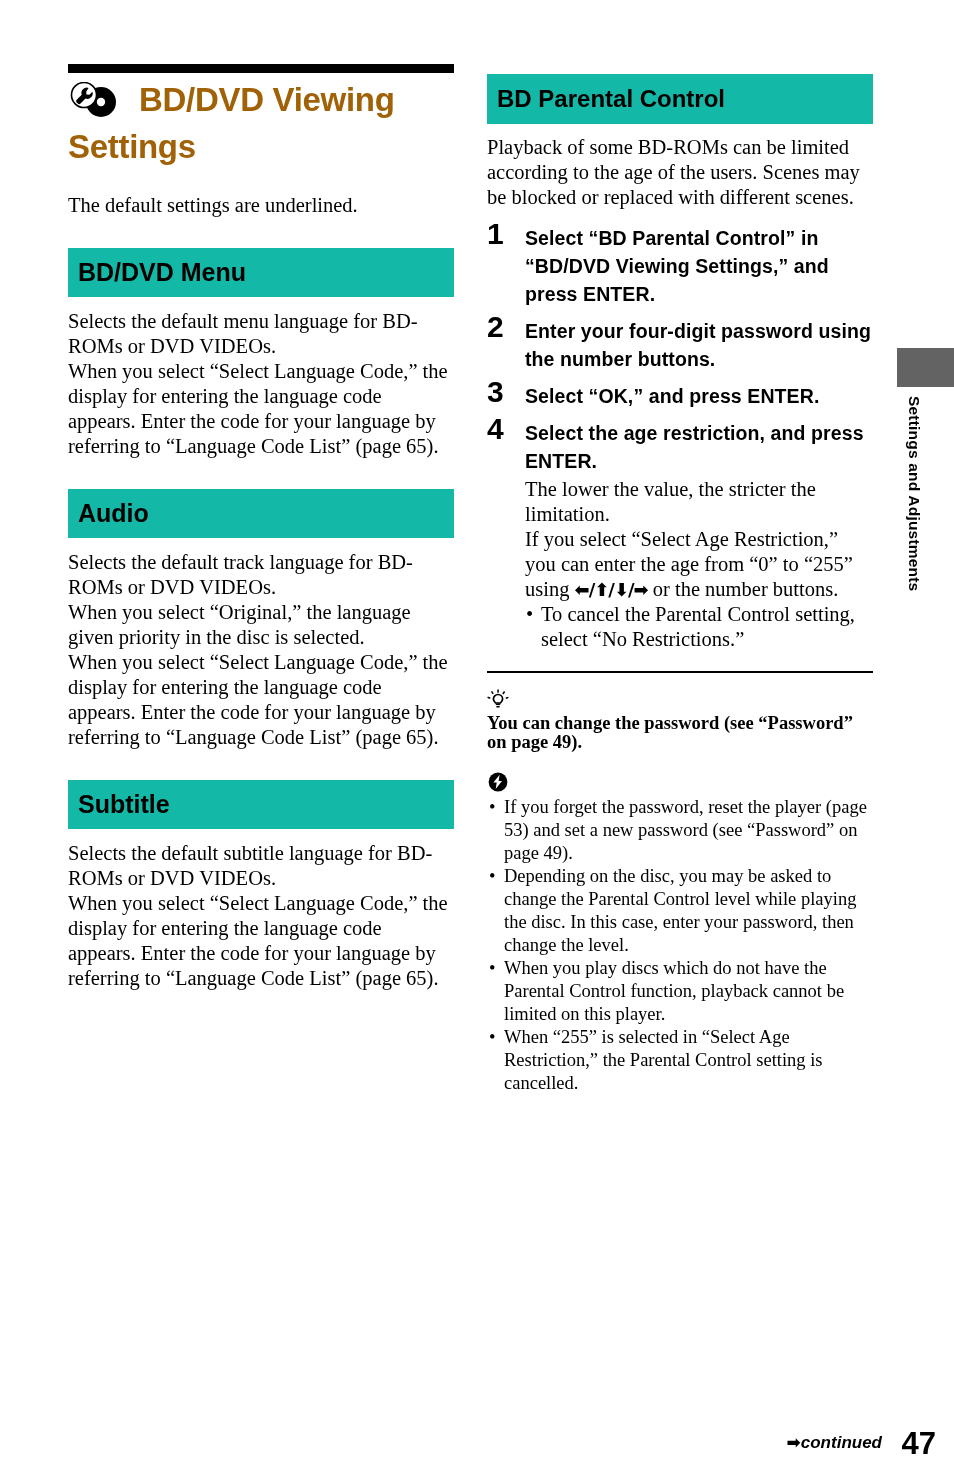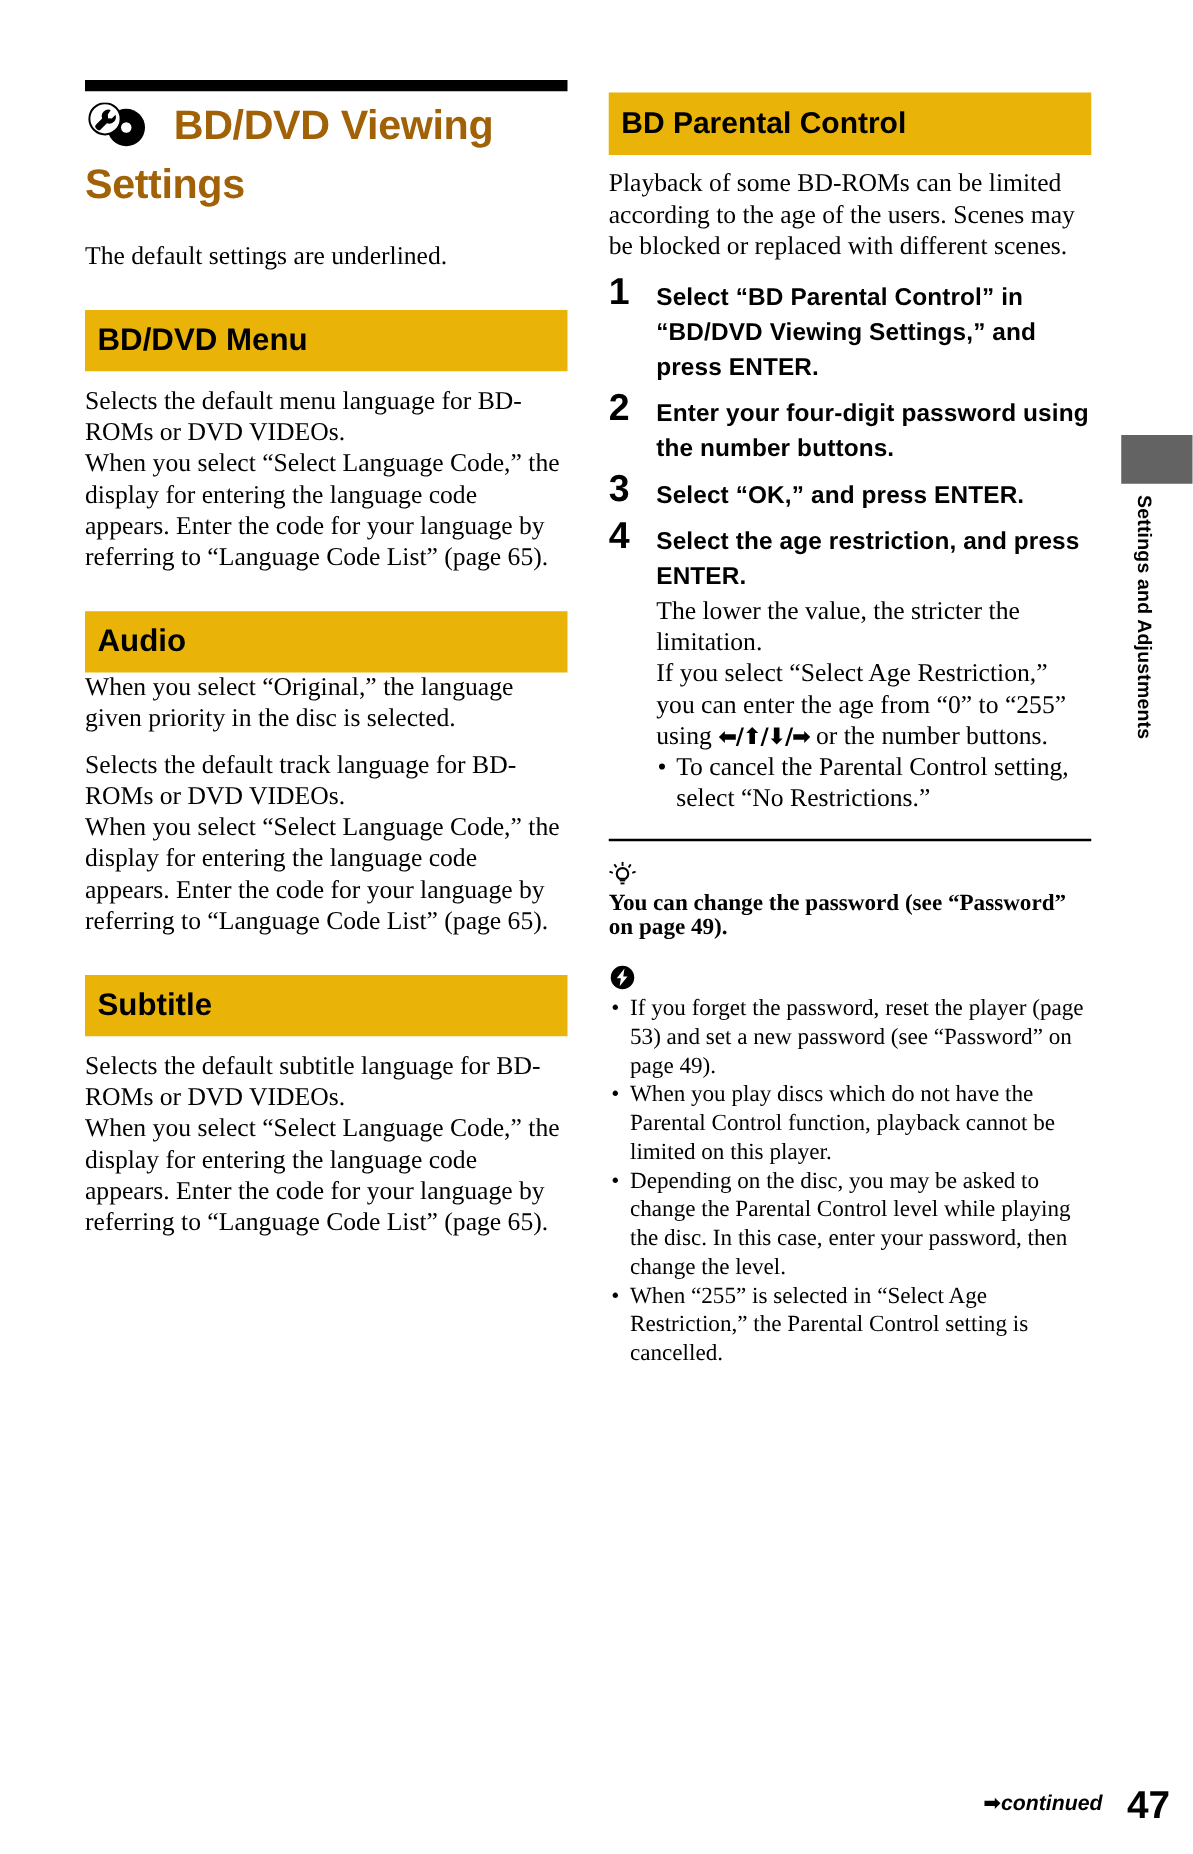--- a/index.html
+++ b/index.html
@@ -60,21 +60,21 @@
 
   
   .intro {
     font-size: 20.5px;
     line-height: 26px;
     margin: 25px 0 0 0;
   }
 
   
   .sec-head {
-    background: #eab308;
+    background: #14b8a6;
     font-family: "Liberation Sans", sans-serif;
     font-weight: bold;
     font-size: 25px;
     line-height: 1;
     padding: 12px 0 12px 10px;
     margin: 0;
     color: #000;
   }
   .sec-head.right-head {
     font-size: 24px;
@@ -281,22 +281,22 @@
     <p class="intro">The default settings are underlined.</p>
 
     <div class="sec-block first">
       <h2 class="sec-head">BD/DVD Menu</h2>
       <p class="body-para gap-after-head">Selects the default menu language for BD-ROMs or DVD VIDEOs.</p>
       <p class="body-para" style="margin-top:0">When you select “Select Language Code,” the display for entering the language code appears. Enter the code for your language by referring to “Language Code List” (page 65).</p>
     </div>
 
     <div class="sec-block">
       <h2 class="sec-head">Audio</h2>
+      <p class="body-para gap-after-head">Selects the default track language for BD-ROMs or DVD VIDEOs.</p>
       <p class="body-para" style="margin-top:0">When you select “Original,” the language given priority in the disc is selected.</p>
-      <p class="body-para gap-after-head">Selects the default track language for BD-ROMs or DVD VIDEOs.</p>
       <p class="body-para" style="margin-top:0">When you select “Select Language Code,” the display for entering the language code appears. Enter the code for your language by referring to “Language Code List” (page 65).</p>
     </div>
 
     <div class="sec-block">
       <h2 class="sec-head">Subtitle</h2>
       <p class="body-para gap-after-head">Selects the default subtitle language for BD-ROMs or DVD VIDEOs.</p>
       <p class="body-para" style="margin-top:0">When you select “Select Language Code,” the display for entering the language code appears. Enter the code for your language by referring to “Language Code List” (page 65).</p>
     </div>
 
   </div>
@@ -358,22 +358,22 @@
 
     <div class="callout">
       <div class="callout-icon">
         <svg width="22" height="22" viewBox="0 0 22 22" xmlns="http://www.w3.org/2000/svg">
           <circle cx="11" cy="11" r="9.4" fill="#000"></circle>
           <path d="M12.6 3.8 L6.4 11.6 h3.3 l-1.0 6.4 l6.3 -7.9 h-3.4 z" fill="#fff"></path>
         </svg>
       </div>
       <ul class="note-list">
         <li>If you forget the password, reset the player (page 53) and set a new password (see “Password” on page 49).</li>
+        <li>Depending on the disc, you may be asked to change the Parental Control level while playing the disc. In this case, enter your password, then change the level.</li>
         <li>When you play discs which do not have the Parental Control function, playback cannot be limited on this player.</li>
-        <li>Depending on the disc, you may be asked to change the Parental Control level while playing the disc. In this case, enter your password, then change the level.</li>
         <li>When “255” is selected in “Select Age Restriction,” the Parental Control setting is cancelled.</li>
       </ul>
     </div>
 
   </div>
 
   <div class="side-tab-block"></div>
   <div class="side-tab-text">Settings and Adjustments</div>
 
   <div class="footer">

